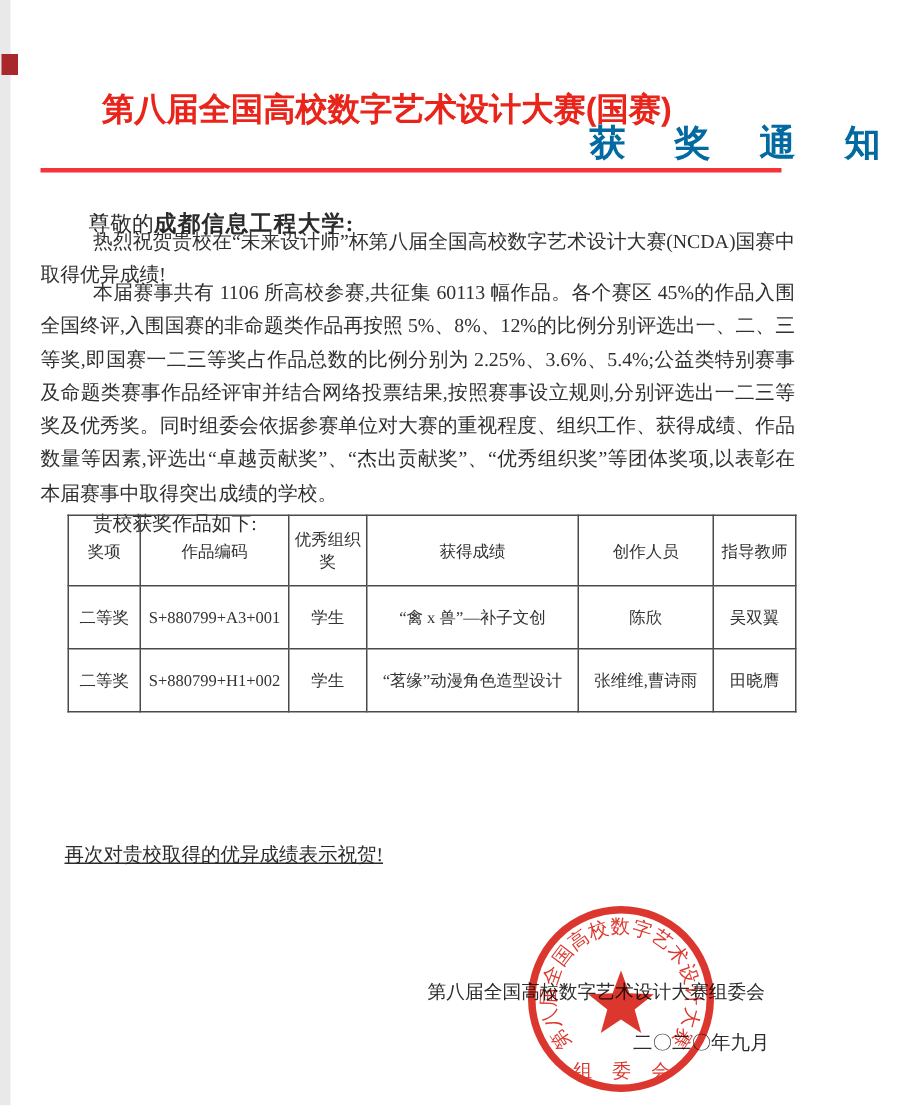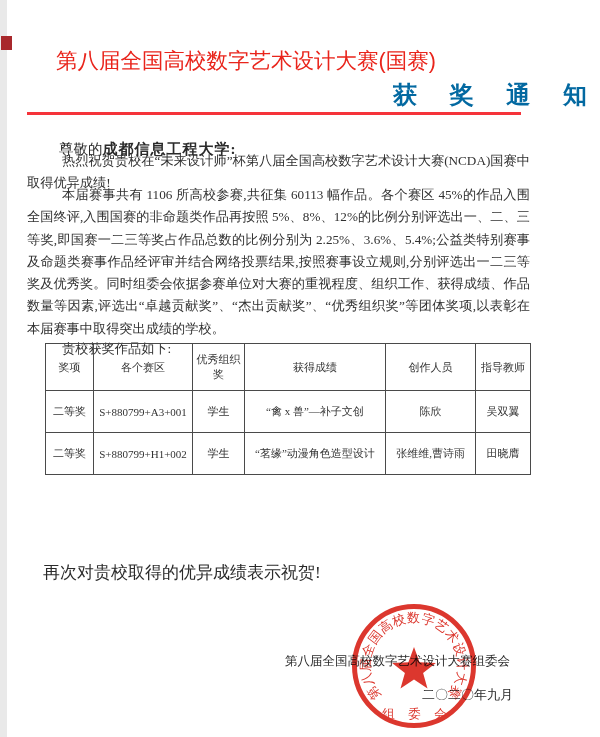--- a/index.html
+++ b/index.html
@@ -3,22 +3,22 @@
 <meta charset="utf-8">
 <style>
   html,body{margin:0;padding:0;}
   body{
     width:600px;height:737px;background:#ffffff;position:relative;overflow:hidden;
     font-family:"Liberation Serif","DejaVu Serif",serif;color:#2b2b2b;
   }
   .edge-strip{position:absolute;left:0;top:0;width:7px;height:737px;background:#e9e9e9;}
   .red-chip{position:absolute;left:1px;top:36px;width:11px;height:14px;background:#a8282c;}
   .title{
-    position:absolute;left:0;top:42px;width:484px;margin:4px;text-align:center;
-    font-family:"Liberation Sans","DejaVu Sans",sans-serif;font-weight:normal;
+    position:absolute;left:0;top:42px;width:484px;margin:16px;text-align:center;
+    font-family:"Liberation Sans","DejaVu Sans",sans-serif;font-weight:bold;
     font-size:21.5px;color:#e9241b;letter-spacing:0px;
   }
   .title2{
     position:absolute;left:0;top:79px;width:600px;margin:0;text-align:right;
     font-family:"Liberation Sans","DejaVu Sans",sans-serif;font-weight:bold;
     font-size:24px;color:#0369a1;letter-spacing:13px;padding-left:13px;box-sizing:border-box;
   }
   .redline{position:absolute;left:27px;top:112px;width:494px;height:3px;background:#f5333a;}
   .greeting{position:absolute;left:45px;top:126px;margin:14px;font-size:14.5px;}
   .greeting .school{font-weight:bold;font-size:15px;letter-spacing:1px;}
@@ -33,21 +33,21 @@
     position:absolute;left:45px;top:343px;width:485px;border-collapse:collapse;
     font-size:11px;color:#333;table-layout:fixed;
   }
   table.awards th,table.awards td{
     border:1px solid #4a4a4a;font-weight:normal;text-align:center;
     padding:2px 3px;box-sizing:border-box;overflow:hidden;
   }
   table.awards thead tr{height:47px;}
   table.awards tbody tr{height:42px;}
   td.cell-left{text-align:left;padding-left:9px;}
-  .closing{position:absolute;left:43px;top:561px;margin:0;font-size:17px;}
+  .closing{position:absolute;left:43px;top:561px;margin:0;font-size:13px;text-decoration:underline;}
   .sig{position:absolute;left:0;top:653px;width:510px;margin:0;text-align:right;font-size:12.5px;color:#2b2b2b;}
   .date{position:absolute;left:0;top:686px;width:513px;margin:0;text-align:right;font-size:13px;color:#2b2b2b;}
   .seal{position:absolute;left:348px;top:600px;width:132px;height:132px;mix-blend-mode:multiply;opacity:0.92;}
   .seal svg{width:132px;height:132px;display:block;}
   .seal text{font-family:"Liberation Sans","DejaVu Sans",sans-serif;}
 </style>
 </head>
 <body>
 
 <div class="edge-strip"></div>
@@ -68,21 +68,21 @@
     <col style="width:48px">
       <col style="width:99px">
       <col style="width:52px">
     <col style="width:141px">
       <col style="width:90px">
       <col style="width:55px">
   </colgroup>
   <thead>
     <tr>
       <th>奖项</th>
-      <th>各个赛区</th>
+      <th>作品编码</th>
       <th>优秀组织奖</th>
       <th>获得成绩</th>
       <th>创作人员</th>
       <th>指导教师</th>
     </tr>
   </thead>
   <tbody>
     <tr>
       <td>二等奖</td>
       <td>S+880799+A3+001</td>

